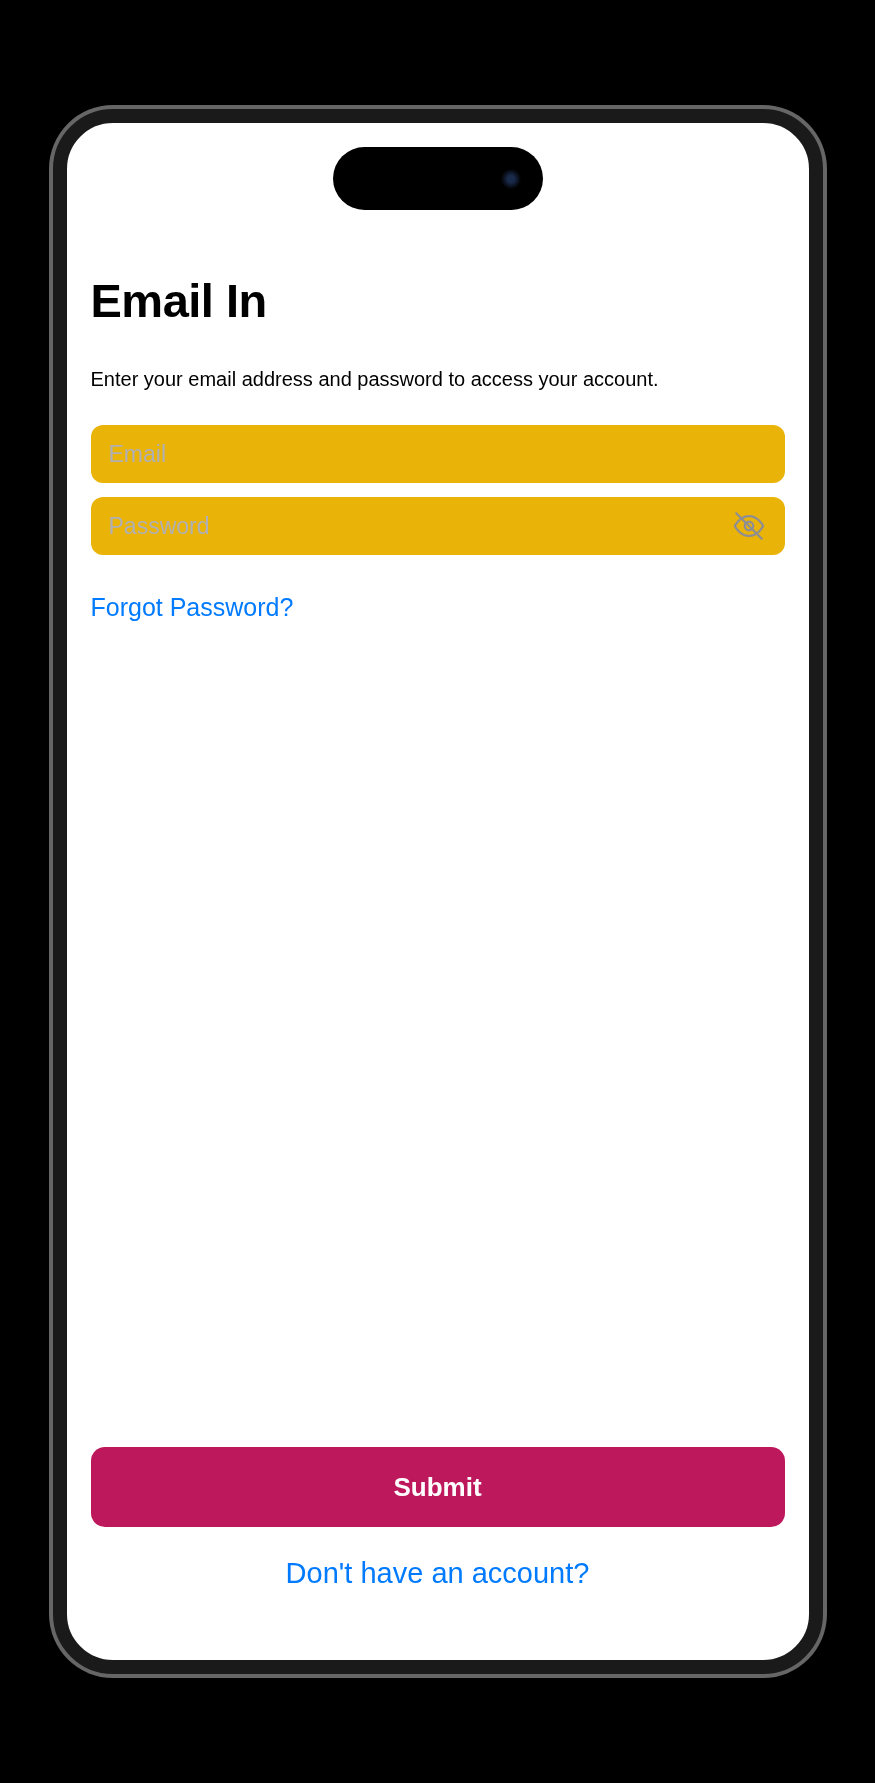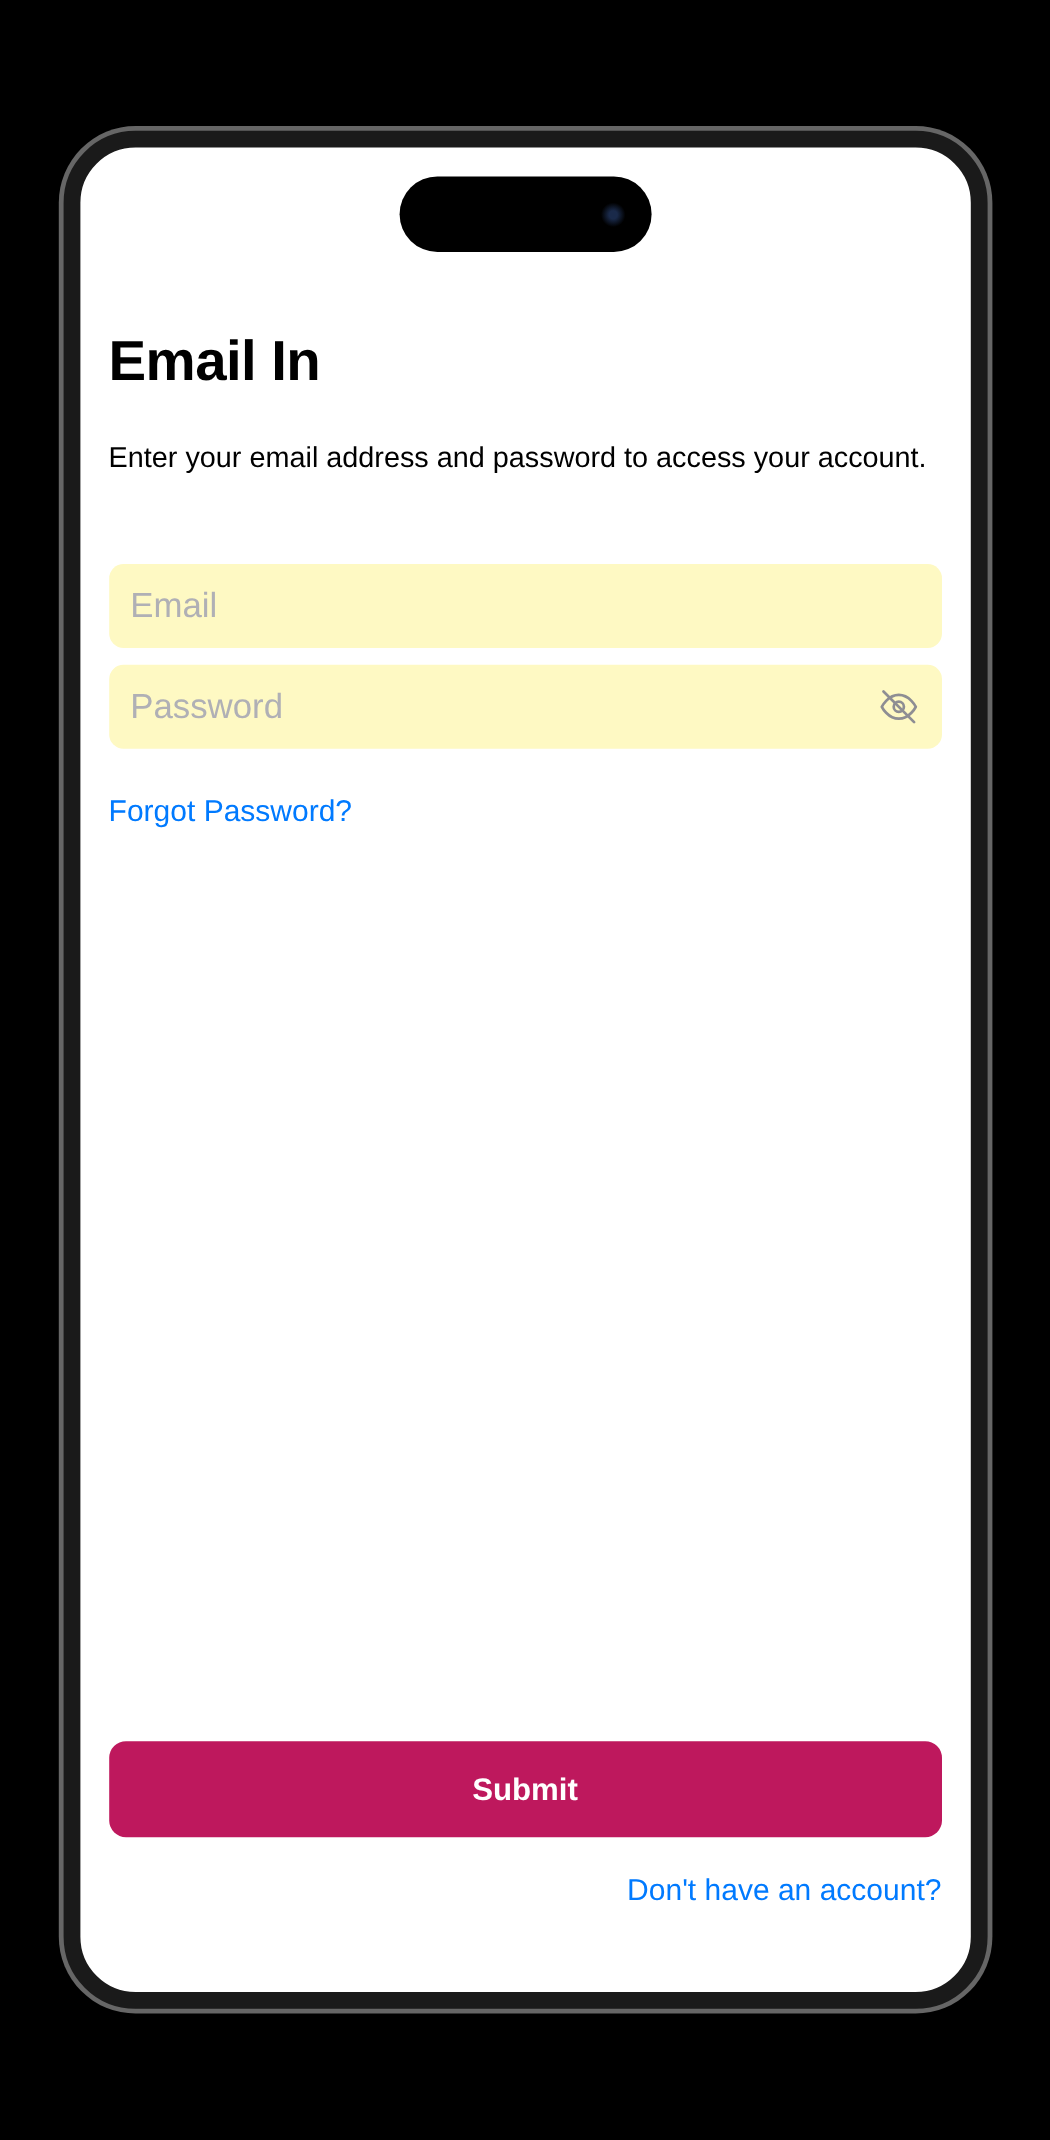--- a/index.html
+++ b/index.html
@@ -62,37 +62,37 @@
       flex-direction: column;
     }
     .title {
       font-size: 47px;
       font-weight: 800;
       color: #000;
       letter-spacing: -0.5px;
       margin-bottom: 38px;
     }
     .subtitle {
-      font-size: 24px;
+      font-size: 20px;
       color: #000;
       line-height: 1.35;
-      margin-bottom: 72px;
+      margin-bottom: 32px;
     }
     .input-wrap {
       position: relative;
       margin-bottom: 14px;
     }
     .text-input {
       width: 100%;
-      height: 70px;
+      height: 58px;
       border: none;
-      background: #fef9c3;
+      background: #eab308;
       border-radius: 12px;
       padding: 0 18px;
-      font-size: 29px;
+      font-size: 23px;
       color: #000;
       outline: none;
     }
     .text-input::placeholder {
       color: #b0b0b5;
     }
     .password-input {
       padding-right: 92px;
     }
     .eye-toggle {
@@ -125,23 +125,23 @@
       background: #be185d;
       border: none;
       border-radius: 14px;
       color: #fff;
       font-size: 26px;
       font-weight: 600;
       cursor: pointer;
       margin-bottom: 30px;
     }
     .signup-link {
-      font-size: 25px;
+      font-size: 29px;
       color: #007aff;
-      text-align: right;
+      text-align: center;
       cursor: pointer;
       margin-bottom: 10px;
     }
   </style>
 </head>
 <body>
 
 <div class="device-frame">
   <div class="btn-silence"></div>
   <div class="btn-volup"></div>

